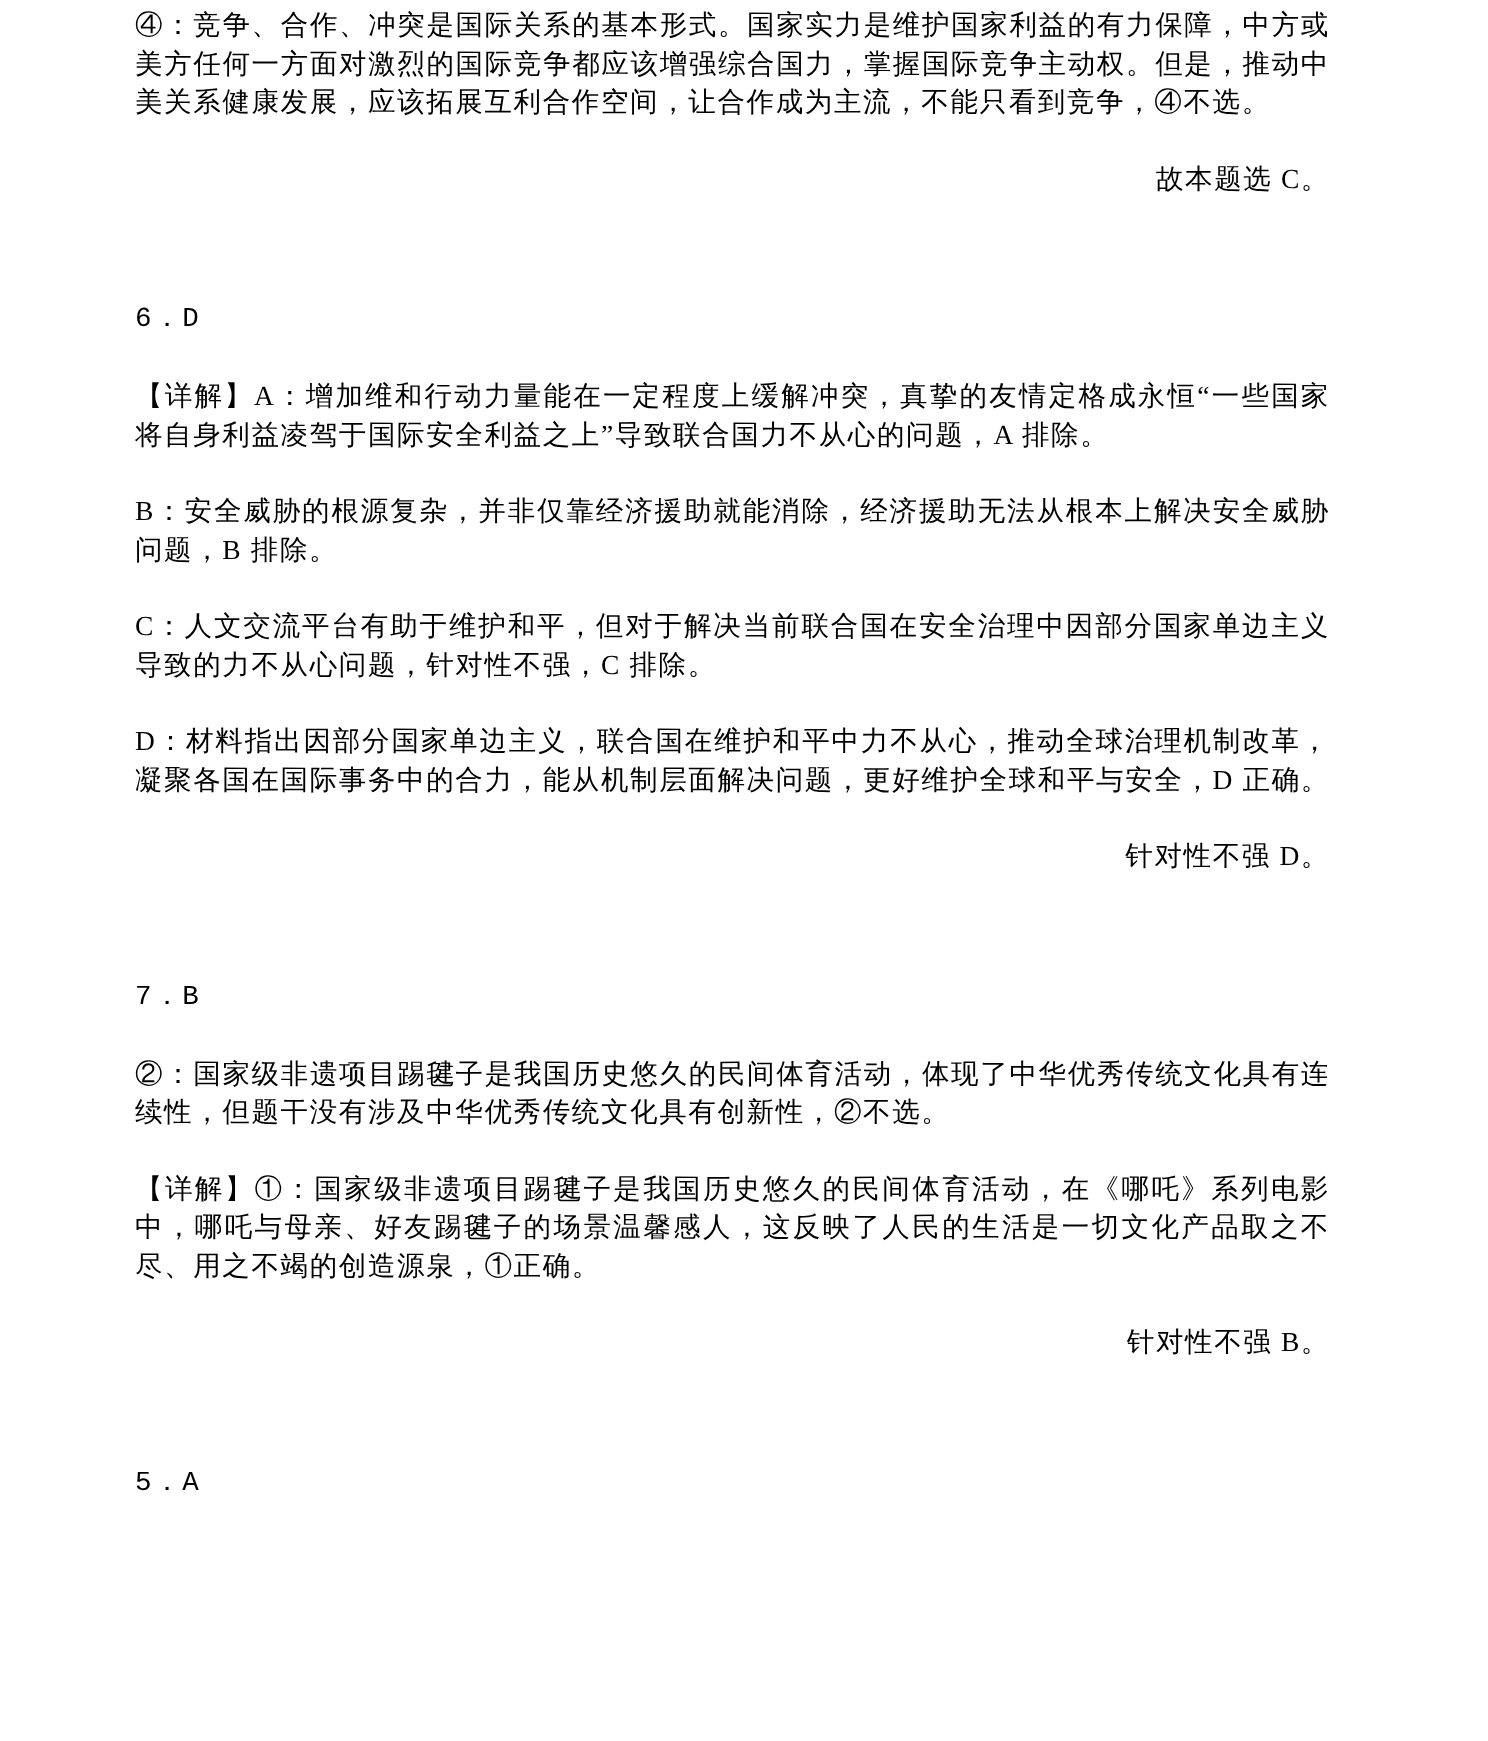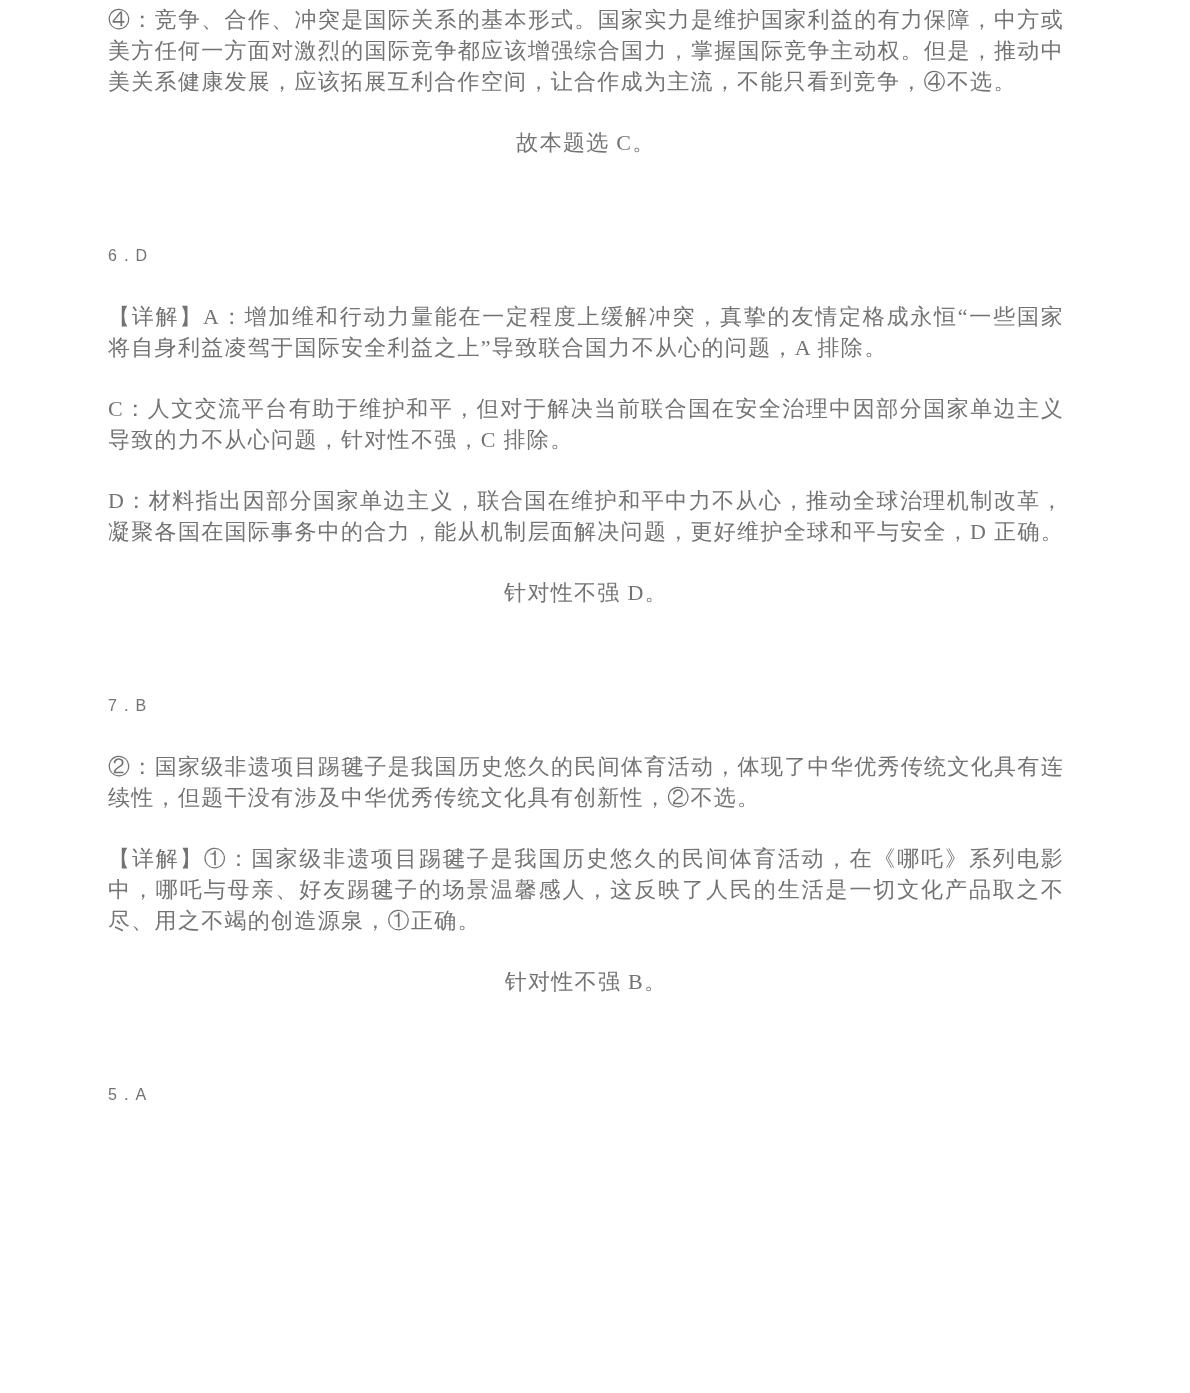--- a/index.html
+++ b/index.html
@@ -6,67 +6,68 @@
     margin: 0;
     padding: 0;
     background: #ffffff;
   }
   .page {
     position: relative;
     width: 1190px;
     height: 1393px;
     background: #ffffff;
     overflow: hidden;
-    color: #737373;
+    color: #000000;
     font-family: "Liberation Serif", "DejaVu Serif", serif;
   }
   .content {
     position: absolute;
     left: 108px;
     top: 4px;
     width: 956px;
   }
   .para {
     font-size: 22px;
     line-height: 31px;
     letter-spacing: 1.3px;
     text-align: justify;
     margin: 0 0 30px 0;
     word-break: break-all;
   }
   .answer-line {
     font-size: 22px;
     line-height: 31px;
     letter-spacing: 1.3px;
-    text-align: center;
+    text-align: right;
     margin: 0 0 30px 0;
   }
   .qheading {
-    font-size: 16px;
+    font-size: 22px;
     line-height: 31px;
     letter-spacing: 1.3px;
     font-weight: normal;
-    font-family: Liberation Sans, sans-serif;
+    font-family: Liberation Mono, monospace;
     margin: 82px 0 30px 0;
   }
 </style>
 </head>
 <body>
 
 <div class="page">
   <div class="content">
 
     <p class="para">④：竞争、合作、冲突是国际关系的基本形式。国家实力是维护国家利益的有力保障，中方或美方任何一方面对激烈的国际竞争都应该增强综合国力，掌握国际竞争主动权。但是，推动中美关系健康发展，应该拓展互利合作空间，让合作成为主流，不能只看到竞争，④不选。</p>
 
     <p class="answer-line">故本题选 C。</p>
 
     <h2 class="qheading">6．D</h2>
 
     <p class="para">【详解】A：增加维和行动力量能在一定程度上缓解冲突，真挚的友情定格成永恒“一些国家将自身利益凌驾于国际安全利益之上”导致联合国力不从心的问题，A 排除。</p>
 
+    <p class="para">B：安全威胁的根源复杂，并非仅靠经济援助就能消除，经济援助无法从根本上解决安全威胁问题，B 排除。</p>
 
     <p class="para">C：人文交流平台有助于维护和平，但对于解决当前联合国在安全治理中因部分国家单边主义导致的力不从心问题，针对性不强，C 排除。</p>
 
     <p class="para">D：材料指出因部分国家单边主义，联合国在维护和平中力不从心，推动全球治理机制改革，凝聚各国在国际事务中的合力，能从机制层面解决问题，更好维护全球和平与安全，D 正确。</p>
 
     <p class="answer-line">针对性不强 D。</p>
 
     <h2 class="qheading">7．B</h2>
 
     <p class="para">②：国家级非遗项目踢毽子是我国历史悠久的民间体育活动，体现了中华优秀传统文化具有连续性，但题干没有涉及中华优秀传统文化具有创新性，②不选。</p>

